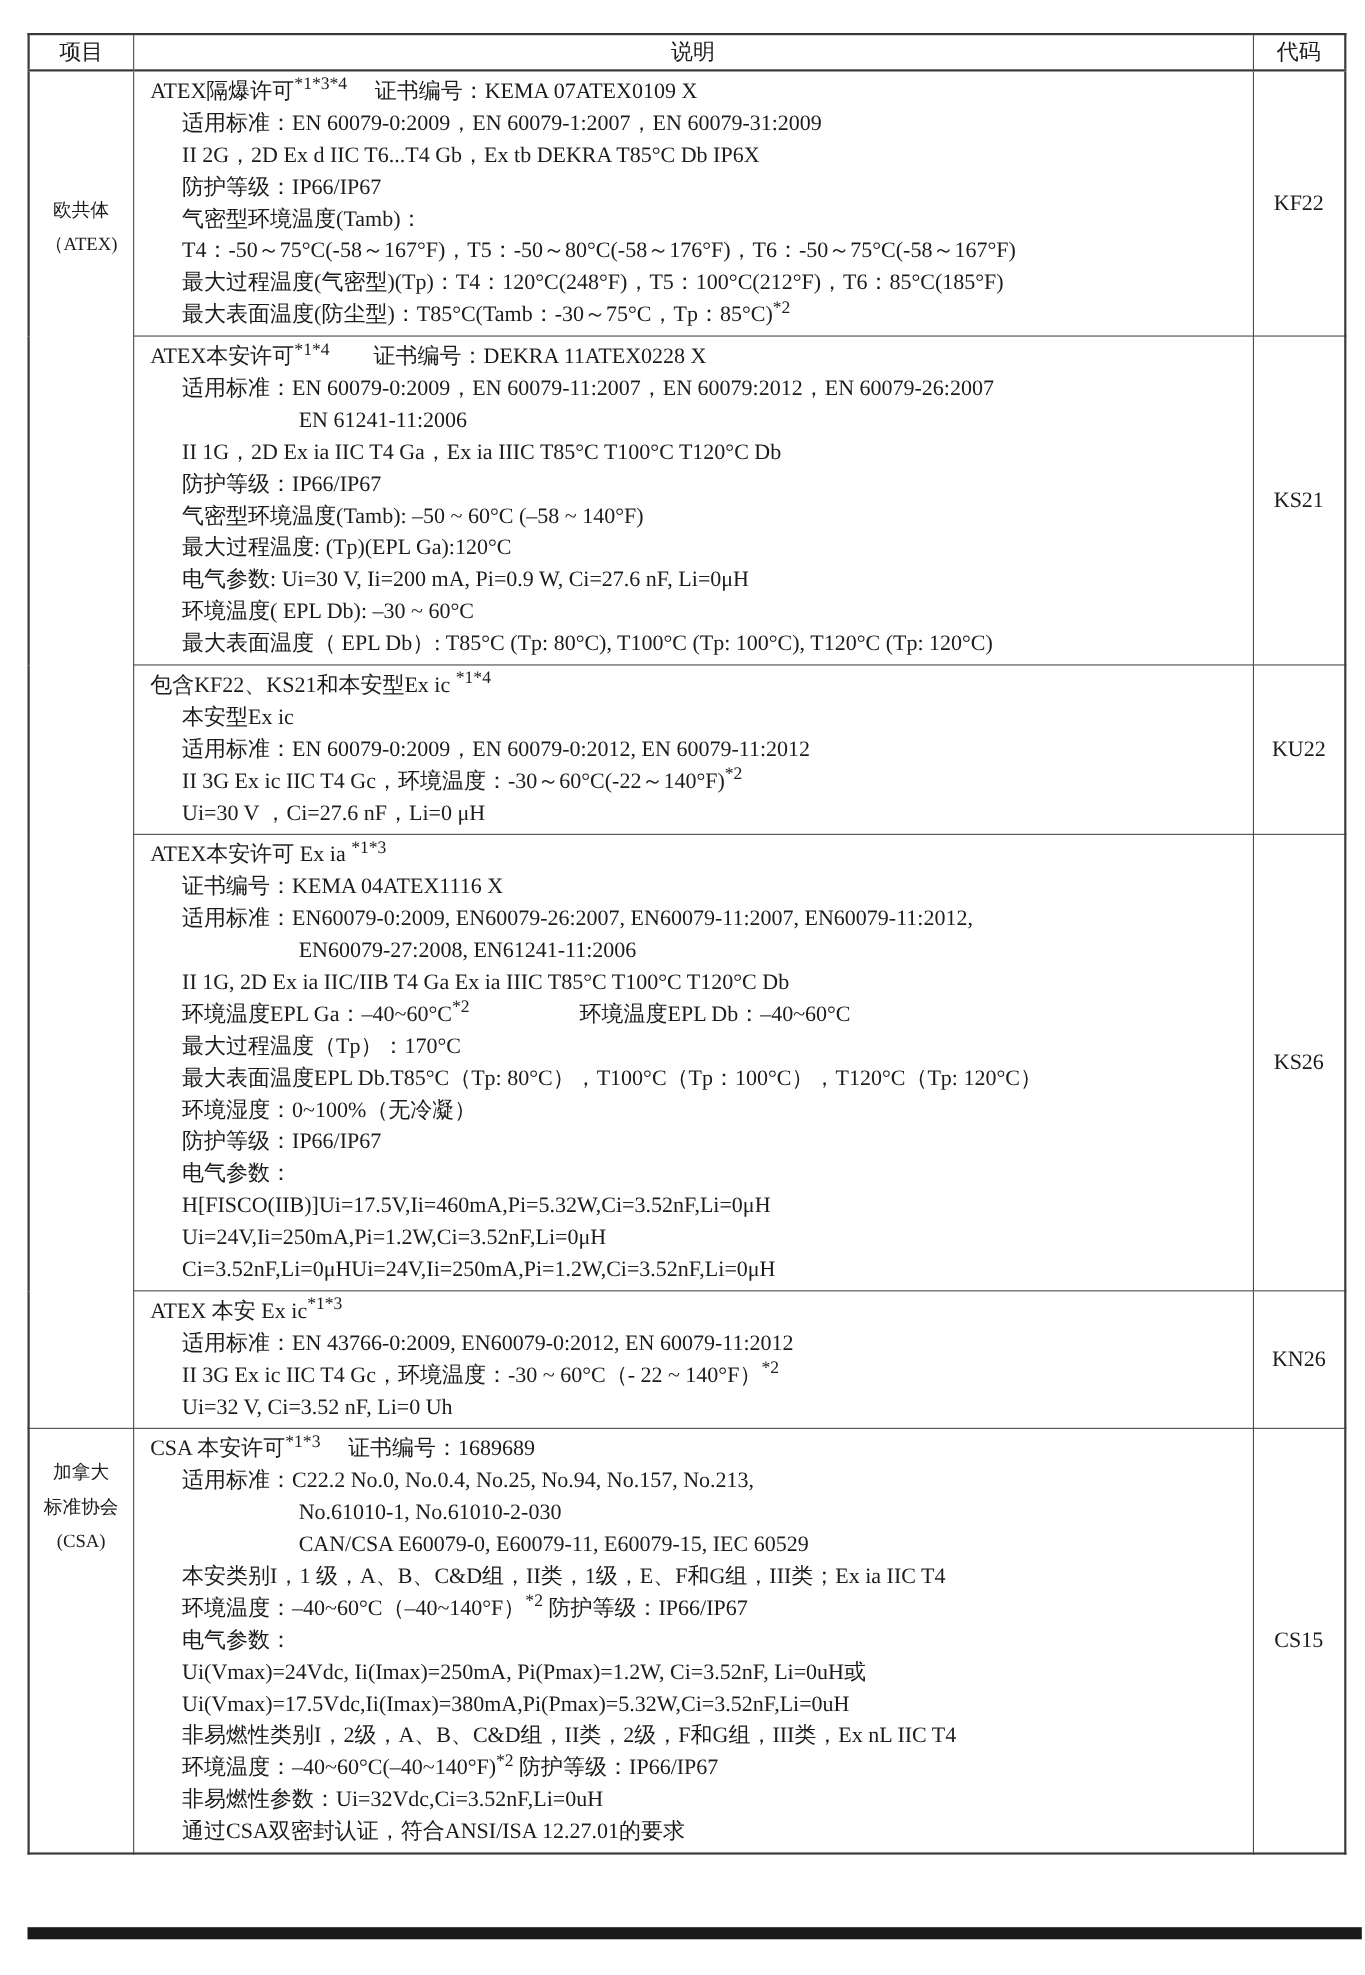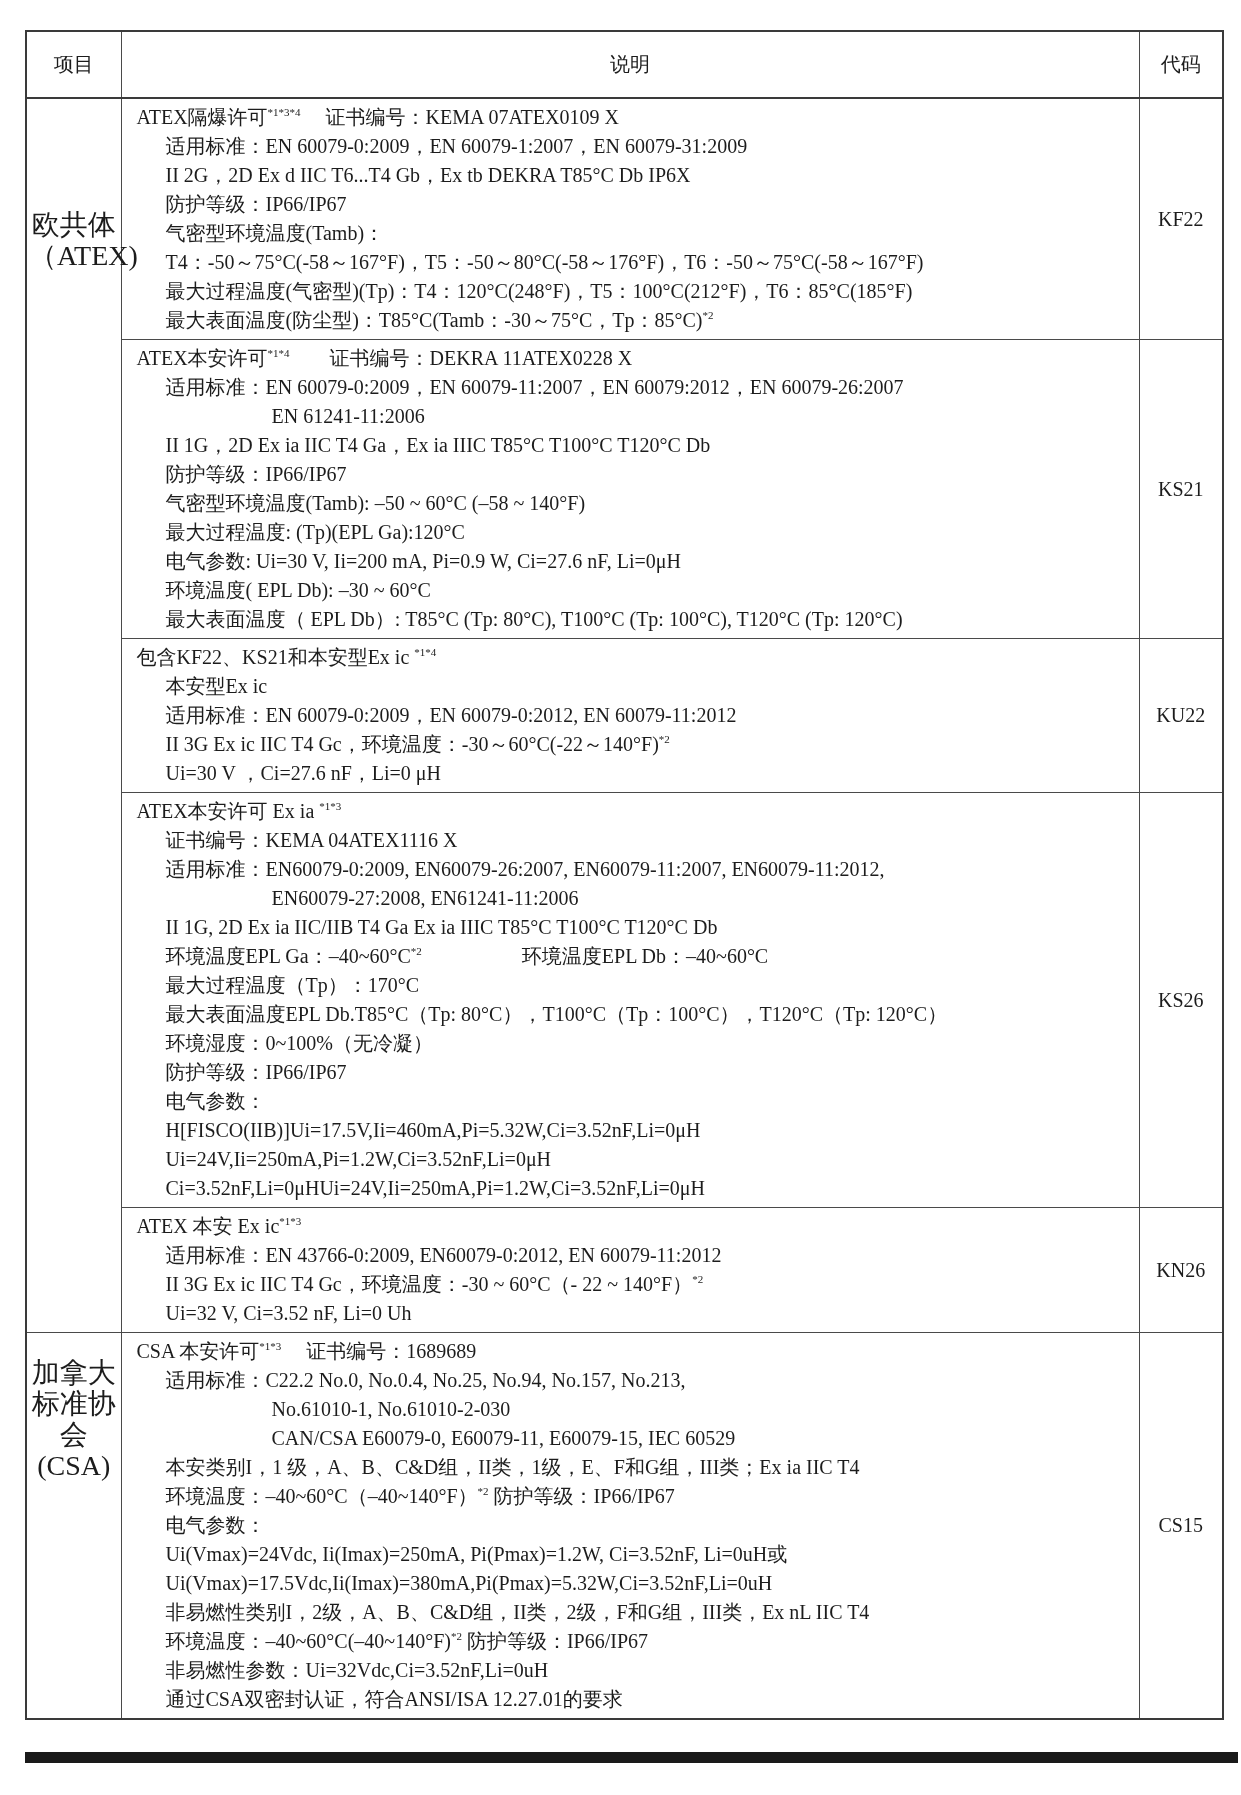--- a/index.html
+++ b/index.html
@@ -11,37 +11,37 @@
     position:absolute; left:25px; top:30px; width:1197px;
     border-collapse:collapse; table-layout:fixed;
     border:2.5px solid #3a3a3a;
   }
   col.c-item { width:95px; }
   col.c-desc { width:1018px; }
   col.c-code { width:84px; }
   th, td { border:1.5px solid #4a4a4a; }
   thead th {
     height:31px; font-size:20px; font-weight:normal; text-align:center;
-    border-bottom:2.2px solid #3a3a3a; padding:17px;
+    border-bottom:2.2px solid #3a3a3a; padding:0;
   }
   td.item-cell {
-    text-align:center; vertical-align:top; font-size:28px; line-height:31px;
+    text-align:center; vertical-align:top; font-size:17px; line-height:31px;
     padding:0 2px;
   }
   td.item-cell.g0 { padding-top:110px; }
   td.item-cell.g1 { padding-top:24px; }
   td.desc-cell { vertical-align:top; padding:4px 4px 4px 0; }
   td.code-cell { text-align:center; vertical-align:middle; font-size:20px; padding:16px; }
   .line {
     font-size:20px; line-height:29px; white-space:nowrap; overflow:hidden;
   }
   .ind0 { padding-left:15px; }
   .ind1 { padding-left:44px; }
   .ind2 { padding-left:150px; }
-  sup.fn { font-size:11px; line-height:0; }
+  sup.fn { font-size:16px; line-height:0; }
   .bottom-rule {
     position:absolute; left:25px; top:1752px; width:1213px; height:11px;
     background:#1a1a1a;
   }
 </style>
 </head>
 <body>
 
 <table class="cert">
   <colgroup>

